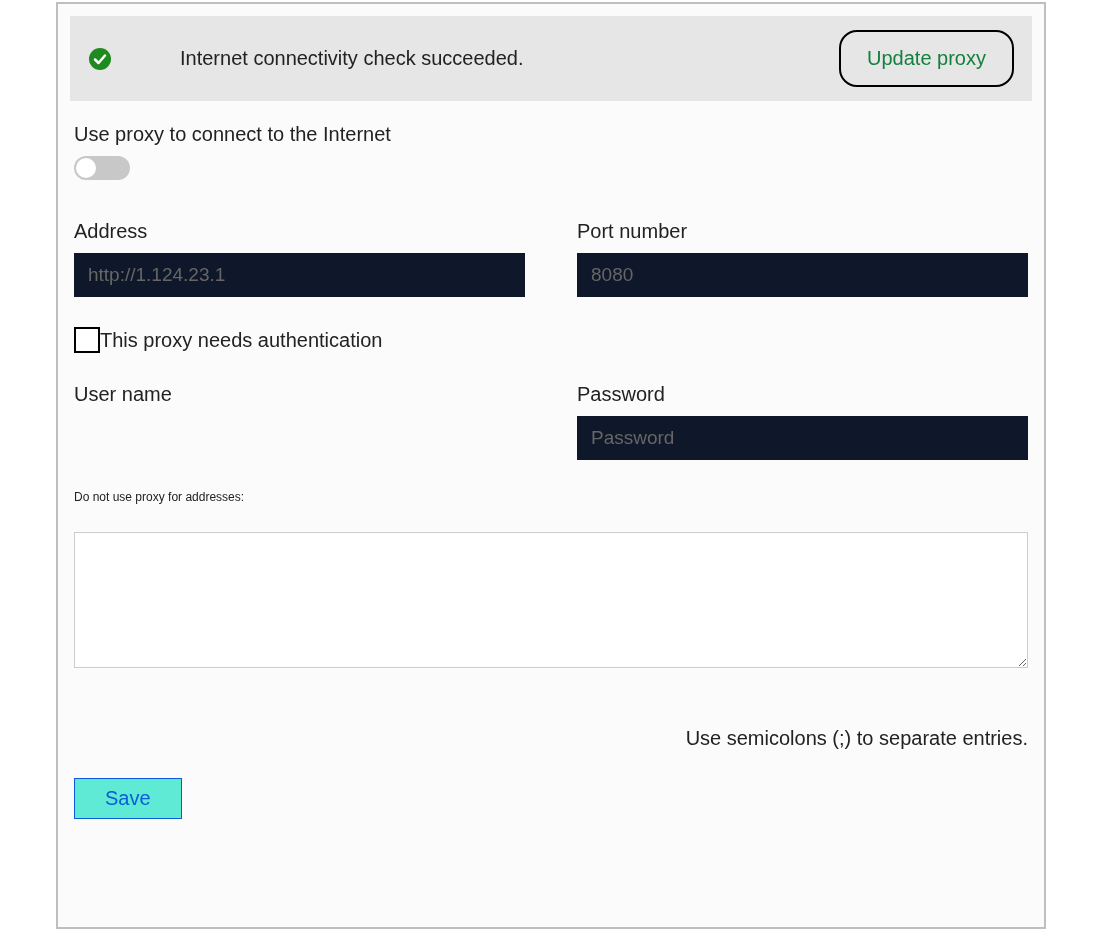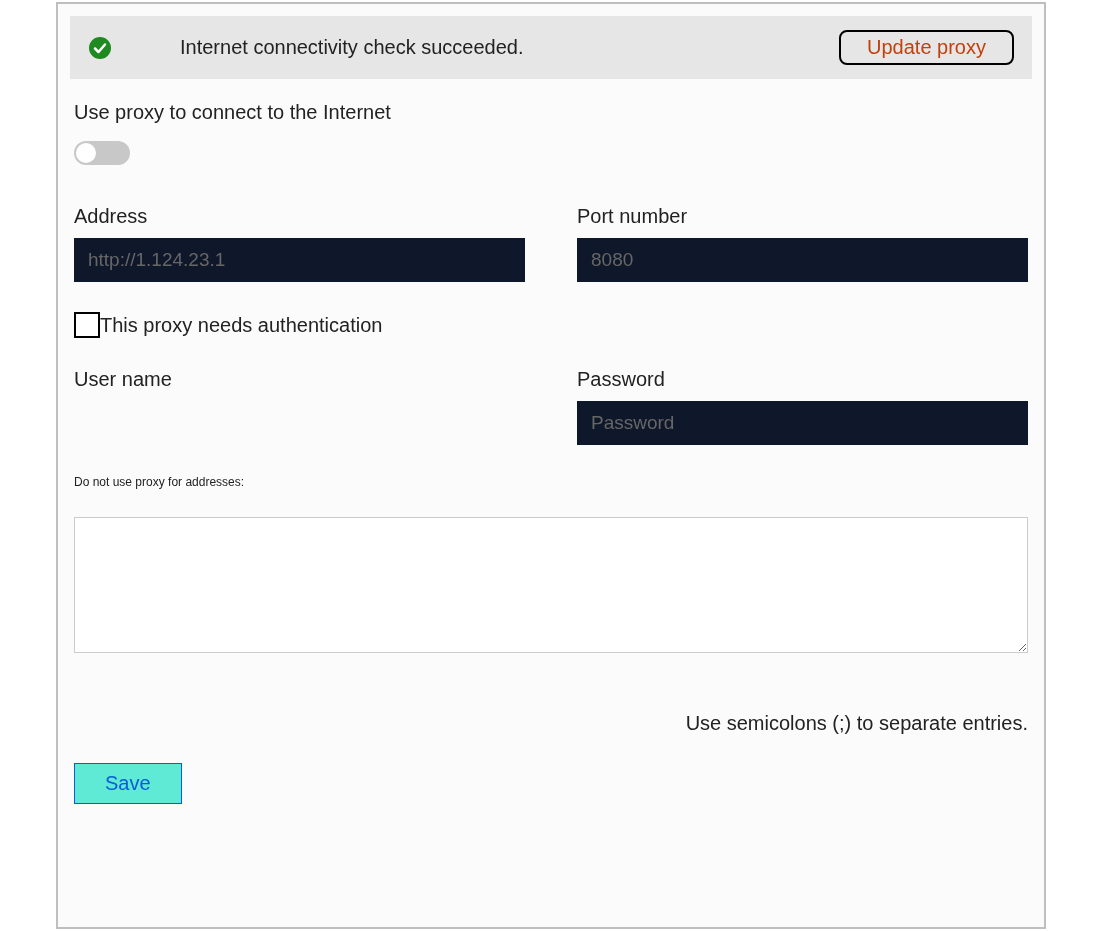--- a/index.html
+++ b/index.html
@@ -40,33 +40,33 @@
     }
     .status-text {
       flex: 1;
       color: #222;
       font-size: 20px;
       margin-left: 48px;
     }
     .update-proxy-btn {
       border: 2px solid #000;
       background: transparent;
-      color: #c2410c;
-      font-size: 20px;
-      padding: 4px 26px;
-      border-radius: 8px;
+      color: #15803d;
+      font-size: 20px;
+      padding: 15px 26px;
+      border-radius: 18px;
       cursor: pointer;
     }
     .content {
       padding: 0 4px;
     }
     .toggle-label {
       font-size: 20px;
       color: #222;
-      margin-bottom: 17px;
+      margin-bottom: 10px;
     }
     .toggle {
       width: 56px;
       height: 24px;
       background: #c8c8c8;
       border-radius: 12px;
       position: relative;
       cursor: pointer;
       margin-bottom: 40px;
     }

